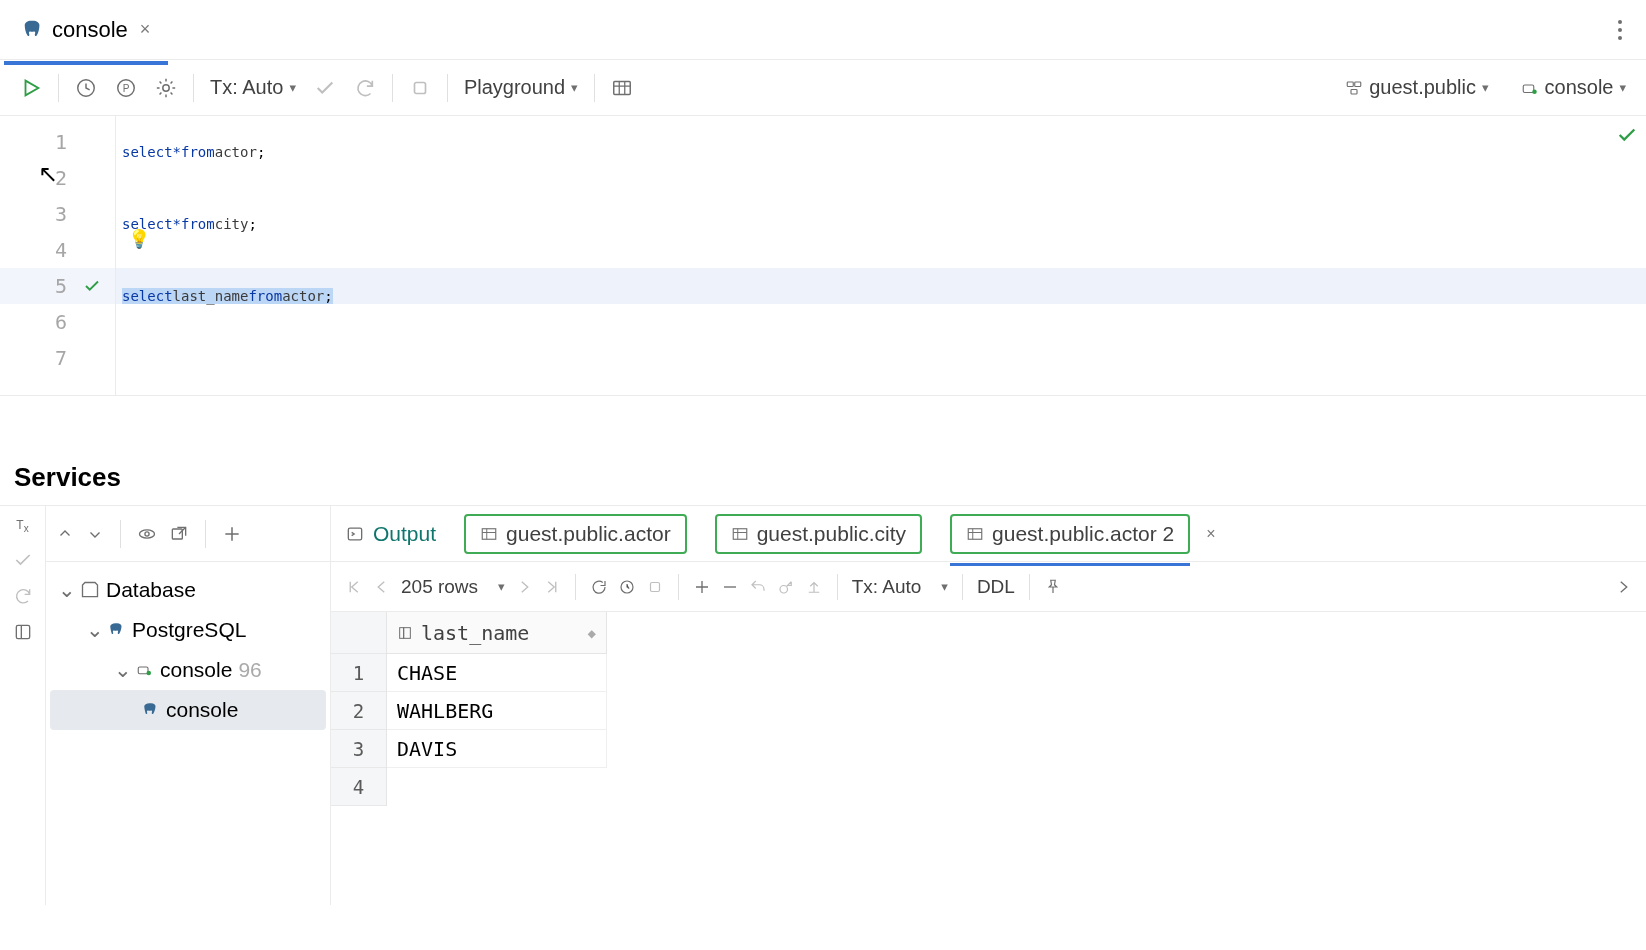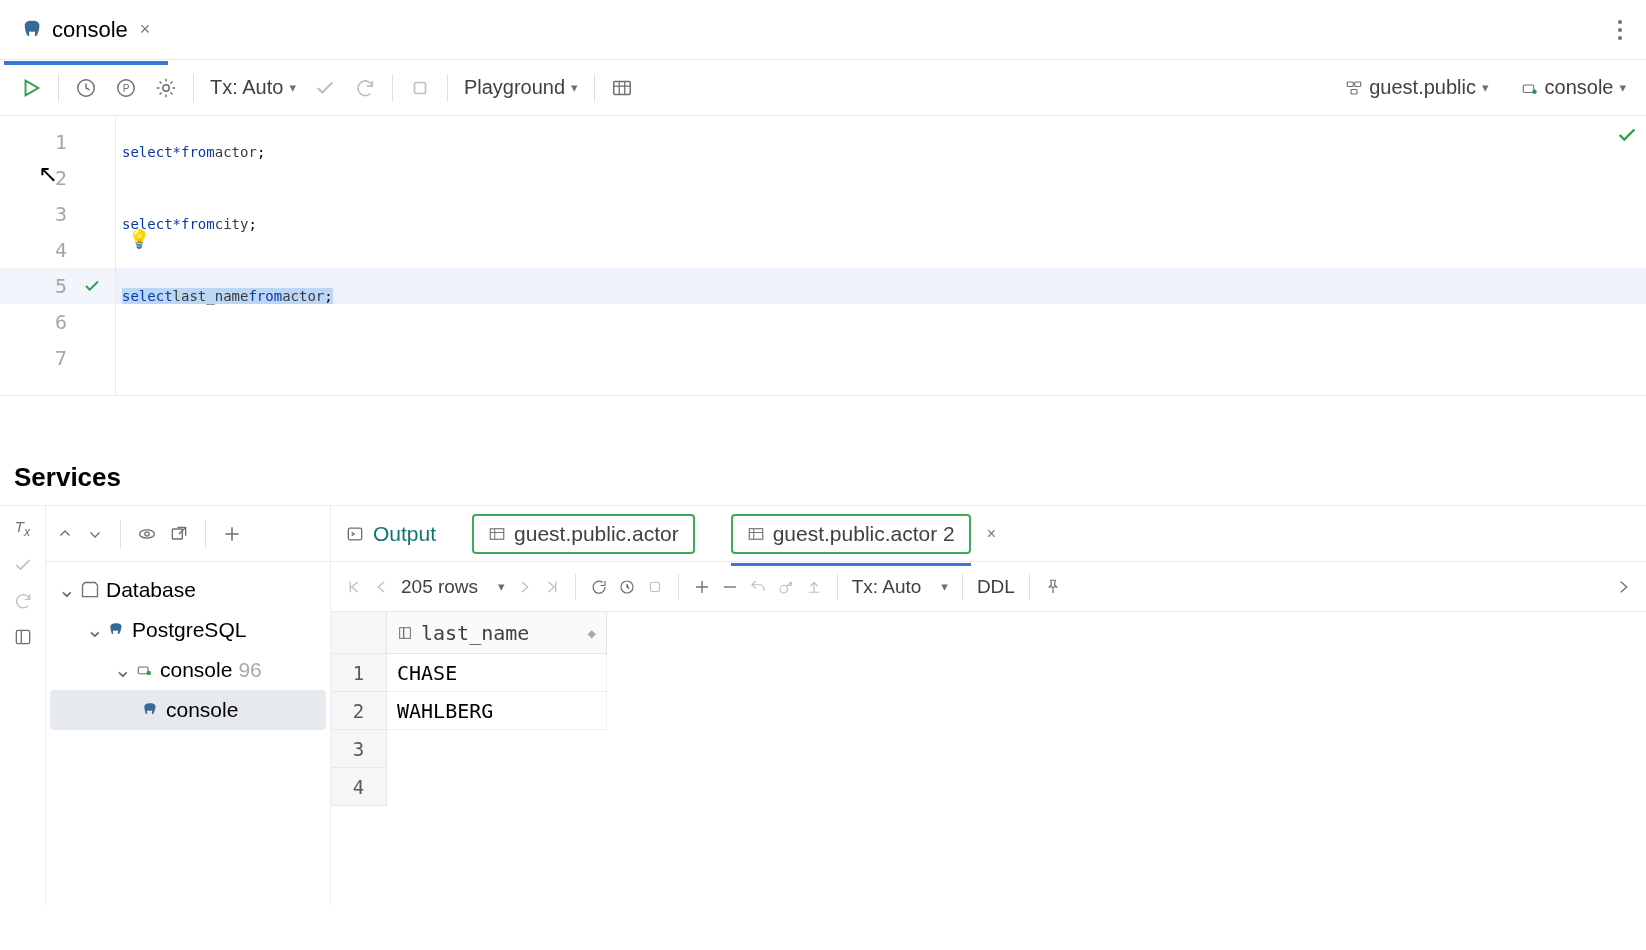--- a/index.html
+++ b/index.html
@@ -51,21 +51,21 @@
 .tree-row { display: flex; align-items: center; gap: 6px; height: 40px; padding-left: 8px; cursor: pointer; }
 .tree-row.selected { background: #e6e9ed; border-radius: 4px; }
 .tree-indent-1 { padding-left: 36px; }
 .tree-indent-2 { padding-left: 64px; }
 .tree-indent-3 { padding-left: 92px; }
 .tree-row .exp { color: #6f6f6f; width: 16px; }
 
 .svc-right { flex: 1; display: flex; flex-direction: column; }
 .result-tabs { height: 56px; display: flex; align-items: center; gap: 28px; padding: 0 14px; border-bottom: 1px solid #ebebeb; }
 .out-tab { display: flex; align-items: center; gap: 8px; font-size: 21px; color: #0f766e; cursor: pointer; }
-.res-tab { display:flex; align-items:center; gap:8px; font-size: 21px; padding: 6px 14px; border: 2.5px solid #3fab54; border-radius: 4px; cursor: pointer; color:#414141;margin-left:8px;}
+.res-tab { display:flex; align-items:center; gap:8px; font-size: 21px; padding: 6px 14px; border: 2.5px solid #3fab54; border-radius: 4px; cursor: pointer; color:#414141;}
 .res-tab.active { border-bottom-width: 2.5px; position: relative; }
 .res-tab.active::after { content:''; position:absolute; left:-2px; right:-2px; bottom:-14px; height:3px; background:#3875d6;}
 .res-close { color:#7a7a7a; font-size:16px; margin-left:-12px; cursor:pointer;}
 
 .result-toolbar { height: 50px; display: flex; align-items: center; gap: 10px; padding: 0 14px; border-bottom: 1px solid #ebebeb; color: #6f6f6f; }
 .result-toolbar .lbl { font-size: 19px; color:#414141; display:flex; align-items:center; gap:20px;}
 .rt-sep { width:1px; height:26px; background:#e0e0e0; margin:0 4px;}
 
 .data-table { display: flex; }
 .dt-gutter { width: 56px; background: #f5f6f7; border-right: 1px solid #e5e5e5; }
@@ -238,21 +238,21 @@
       <div class="code-line"></div>
     </div>
   <span class="cursor">↖</span>
 </div>
 
 <div class="gap"></div>
 
 <div class="services-title">Services</div>
 <div class="services-body">
   <div class="svc-left">
-    <span style="font-size:15px;font-style:italic;">T<sub>x</sub></span>
+    <span style="font-size:12px;">T<sub>x</sub></span>
     <span>
         <svg width="20" height="20" viewBox="0 0 24 24">
           <path d="M4 12l5 5 11-11" fill="none" stroke="#bfbfbf" stroke-width="2"></path>
         </svg>
       </span>
     <span>
         <svg width="20" height="20" viewBox="0 0 24 24">
           <path d="M20 10a8 8 0 10-2 8M20 4v6h-6" fill="none" stroke="#bfbfbf" stroke-width="1.6"></path>
         </svg>
       </span>
@@ -337,20 +337,27 @@
             <path d="M8 10l3 2-3 2" fill="none" stroke="#6f6f6f" stroke-width="1.6"></path>
           </svg>
         <span>Output</span>
       </div>
       <div class="res-tab">
         <svg width="18" height="18" viewBox="0 0 24 24">
             <rect x="3" y="5" width="18" height="14" fill="none" stroke="#6f6f6f" stroke-width="1.5"></rect>
             <path d="M3 10h18M9 5v14" stroke="#6f6f6f" stroke-width="1.3"></path>
           </svg>
         <span>guest.public.actor</span>
+      </div>
+      <div class="res-tab">
+        <svg width="18" height="18" viewBox="0 0 24 24">
+            <rect x="3" y="5" width="18" height="14" fill="none" stroke="#6f6f6f" stroke-width="1.5"></rect>
+            <path d="M3 10h18M9 5v14" stroke="#6f6f6f" stroke-width="1.3"></path>
+          </svg>
+        <span>guest.public.city</span>
       </div>
       <div class="res-tab active">
         <svg width="18" height="18" viewBox="0 0 24 24">
             <rect x="3" y="5" width="18" height="14" fill="none" stroke="#6f6f6f" stroke-width="1.5"></rect>
             <path d="M3 10h18M9 5v14" stroke="#6f6f6f" stroke-width="1.3"></path>
           </svg>
         <span>guest.public.actor 2</span>
       </div>
       <span class="res-close">×</span>
     </div>
@@ -459,17 +466,18 @@
           <svg width="16" height="16" viewBox="0 0 24 24">
               <rect x="4" y="4" width="6" height="16" fill="none" stroke="#6f6f6f" stroke-width="1.5"></rect>
               <rect x="10" y="4" width="10" height="16" fill="none" stroke="#6f6f6f" stroke-width="1.5"></rect>
             </svg>
           <span>last_name</span>
           <span class="sort">◆</span>
         </div>
         <div id="dt-cells">
             <div class="dt-cell">CHASE</div>
             <div class="dt-cell">WAHLBERG</div>
+            <div class="dt-cell">DAVIS</div>
           </div>
       </div>
     </div>
   </div>
 </div>
 
 </body></html>

